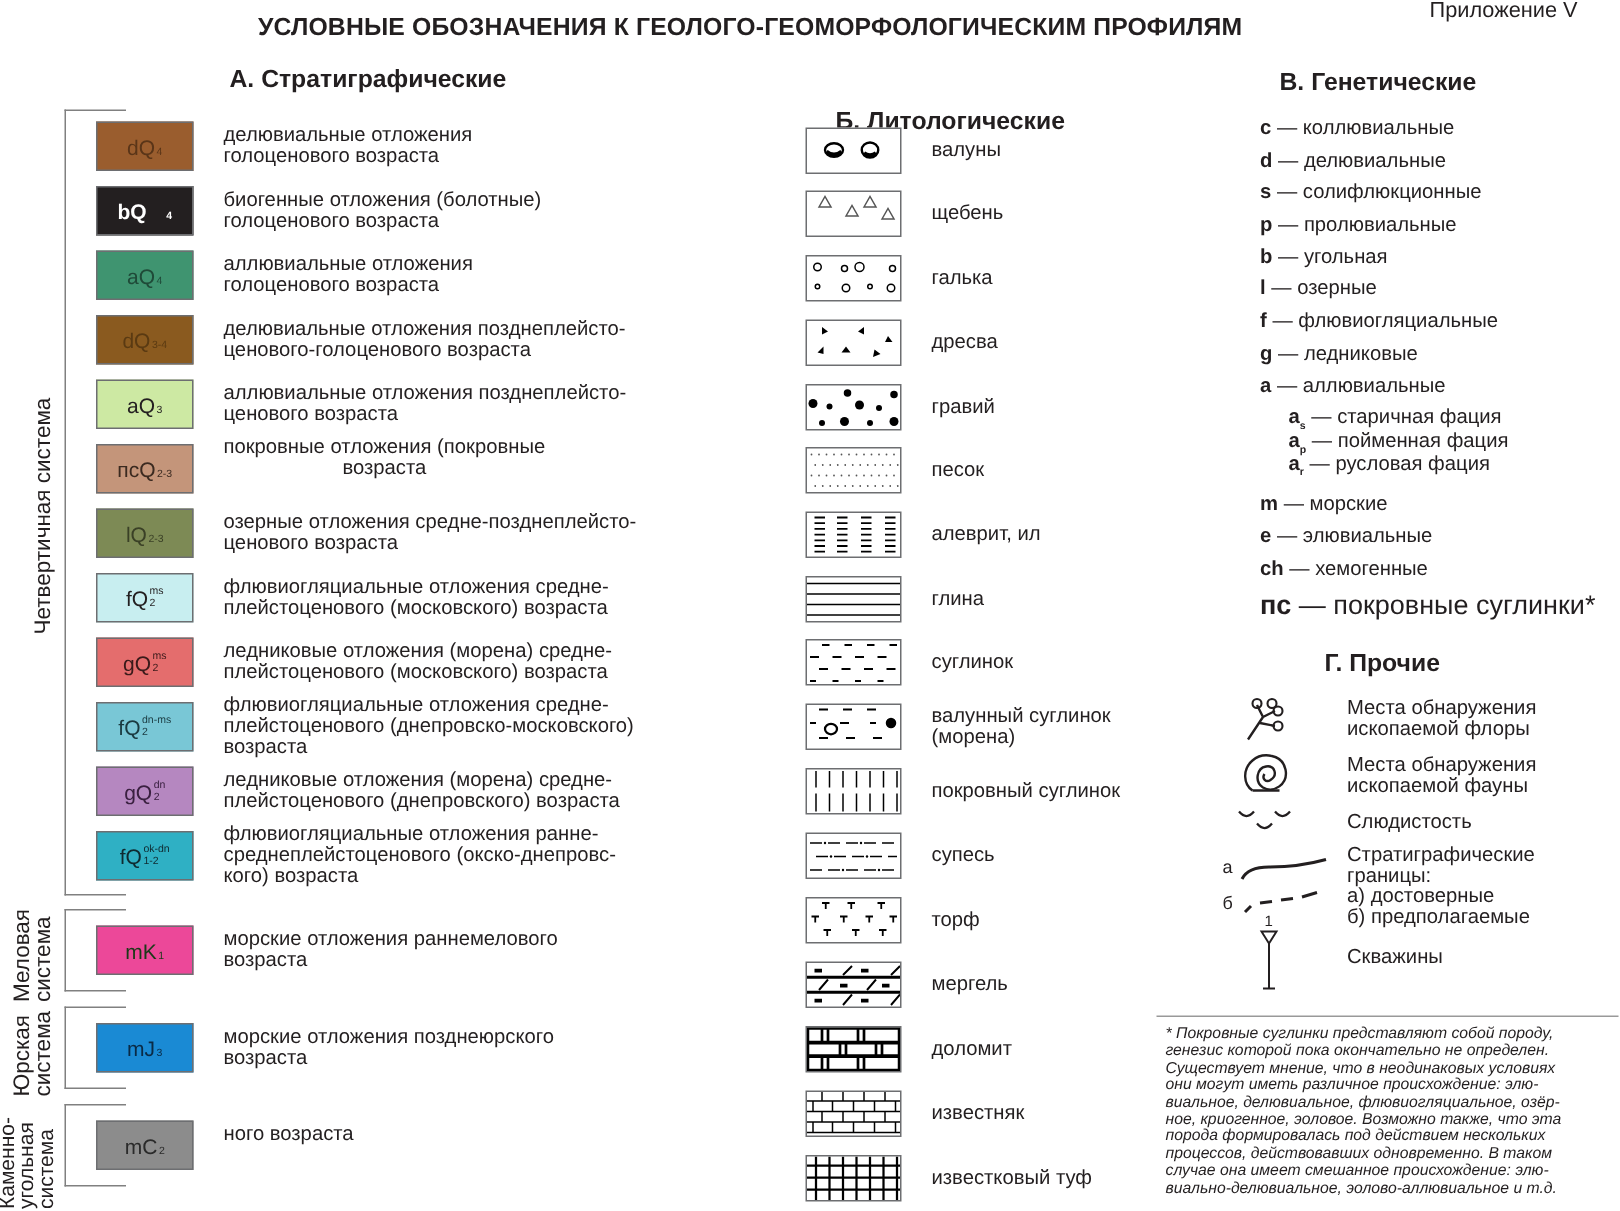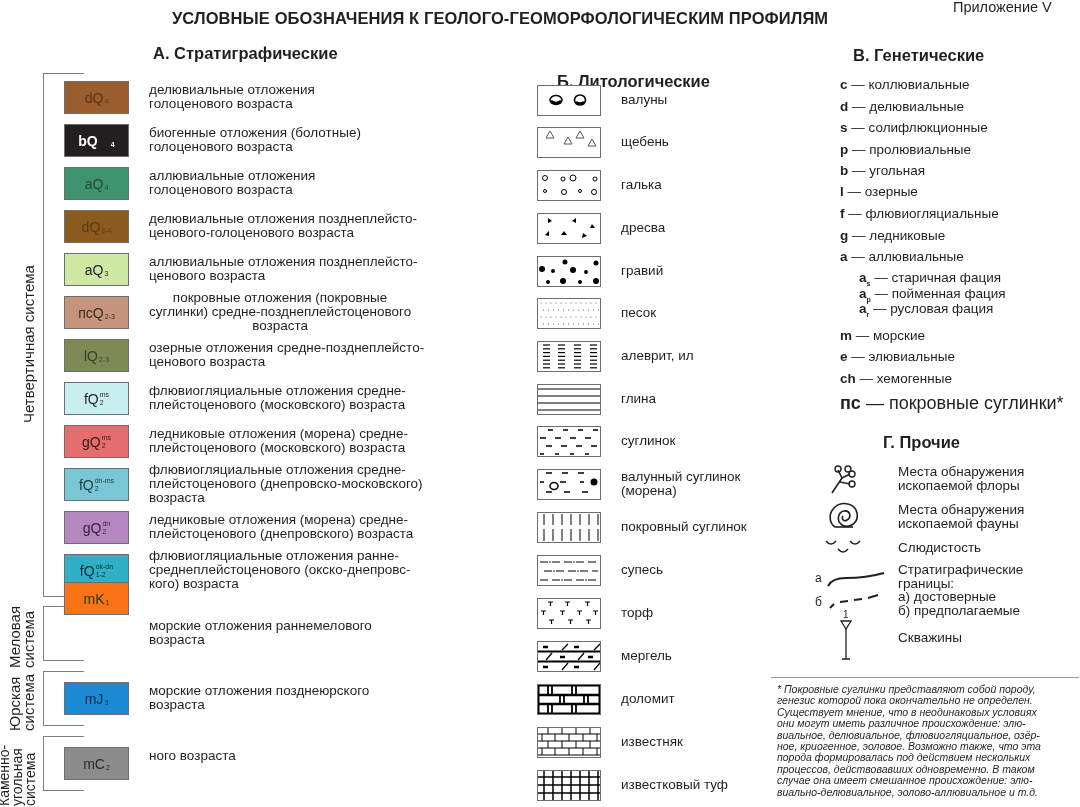--- a/index.html
+++ b/index.html
@@ -112,21 +112,20 @@
     </div>
     <div class="sw" style="top: 296px; background: rgb(196, 149, 122); color: rgb(59, 42, 32);">
       <span>псQ</span>
       <span class="ss">
         <span>&nbsp;</span>
         <span>2-3</span>
       </span>
     </div>
     <div class="st" style="top: 291px; text-align: center;">
       <div>покровные отложения (покровные</div>
-      <div>суглинки) средне-позднеплейстоценового</div>
       <div>возраста</div>
     </div>
     <div class="sw" style="top: 339px; background: rgb(125, 138, 85); color: rgb(58, 64, 38);">
       <span>lQ</span>
       <span class="ss">
         <span>&nbsp;</span>
         <span>2-3</span>
       </span>
     </div>
     <div class="st" style="top: 341px;">
@@ -183,21 +182,21 @@
       <span class="ss">
         <span>ok-dn</span>
         <span>1-2</span>
       </span>
     </div>
     <div class="st" style="top: 549px;">
       <div>флювиогляциальные отложения ранне-</div>
       <div>среднеплейстоценового (окско-днепровс-</div>
       <div>кого) возраста</div>
     </div>
-    <div class="sw" style="top: 582px; background: #f97316; color: rgb(26, 58, 24);">
+    <div class="sw" style="top: 617px; background: #ec4899; color: rgb(26, 58, 24);">
       <span>mK</span>
       <span class="ss">
         <span>&nbsp;</span>
         <span>1</span>
       </span>
     </div>
     <div class="st" style="top: 619px;">
       <div>морские отложения раннемелового</div>
       <div>возраста</div>
     </div>

